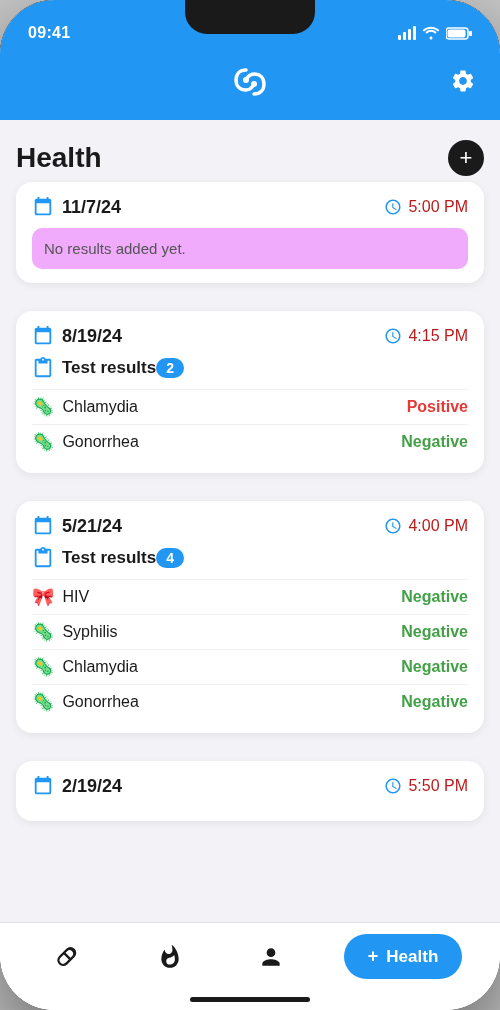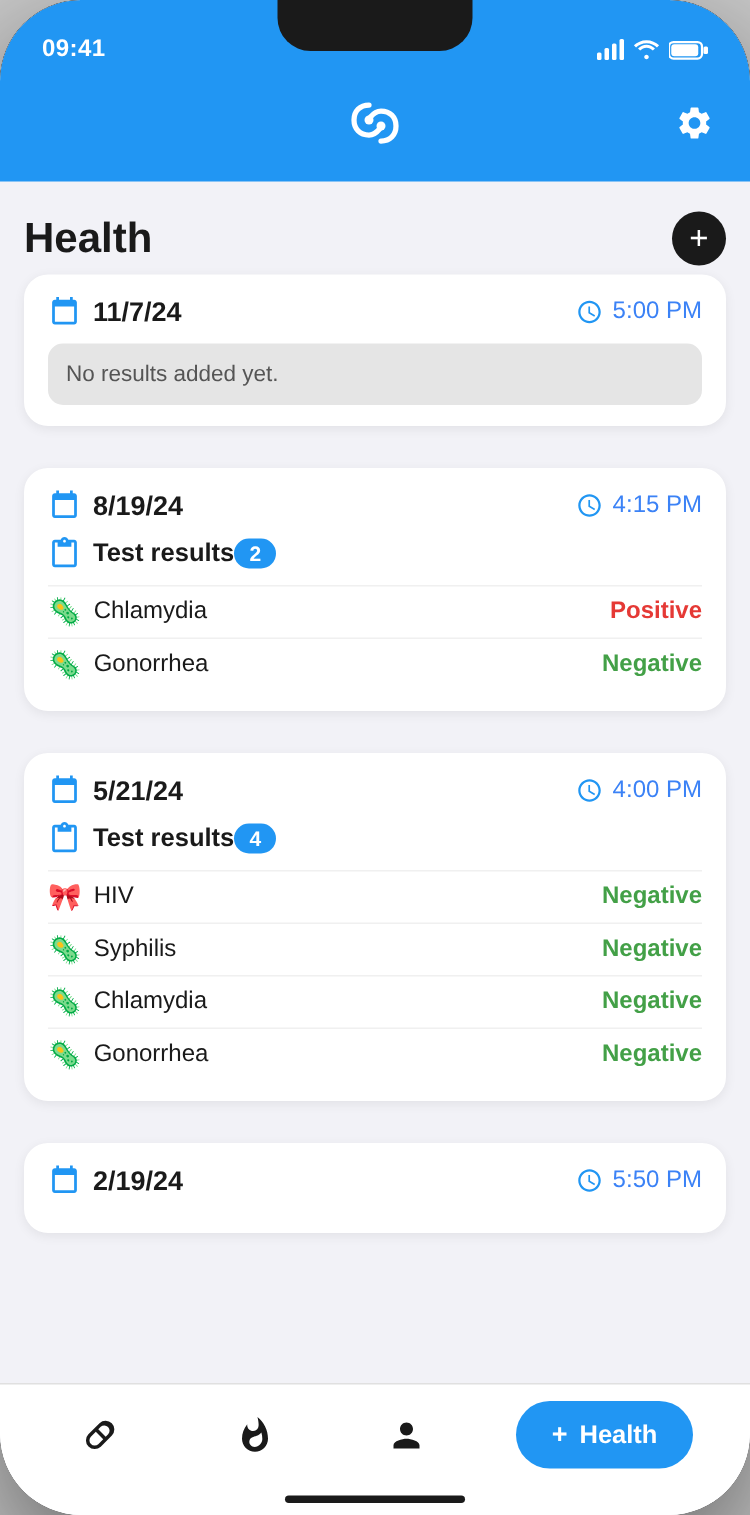--- a/index.html
+++ b/index.html
@@ -163,25 +163,25 @@
       font-size: 18px;
       font-weight: 700;
       color: #1a1a1a;
     }
 
     .card-time {
       display: flex;
       align-items: center;
       gap: 6px;
       font-size: 16px;
-      color: #3b82f6;
+      color: #b91c1c;
     }
 
     .no-results {
-      background: #e5e5e5;
+      background: #f0abfc;
       border-radius: 10px;
       padding: 12px;
       font-size: 15px;
       color: #555;
     }
 
     .section-row {
       display: flex;
       align-items: center;
       justify-content: flex-start;

